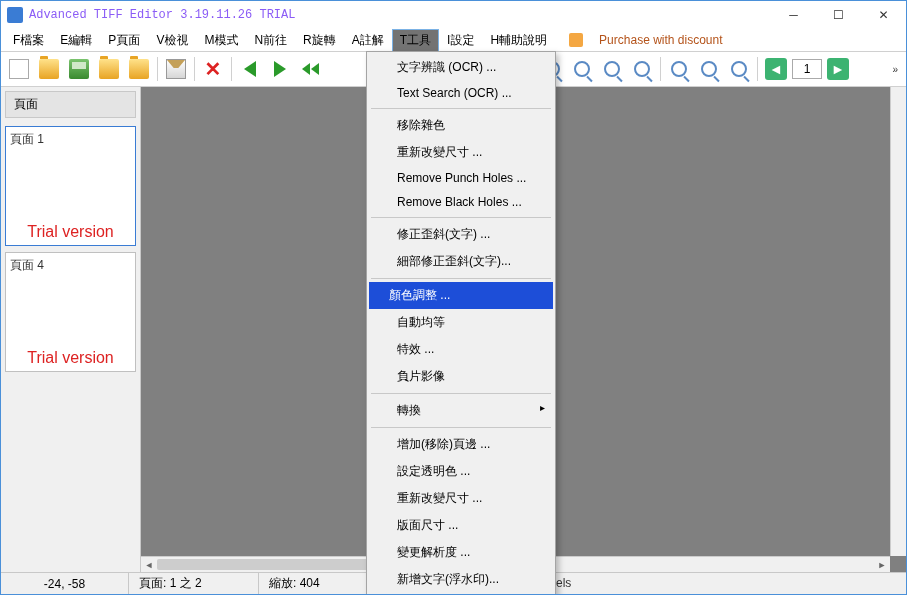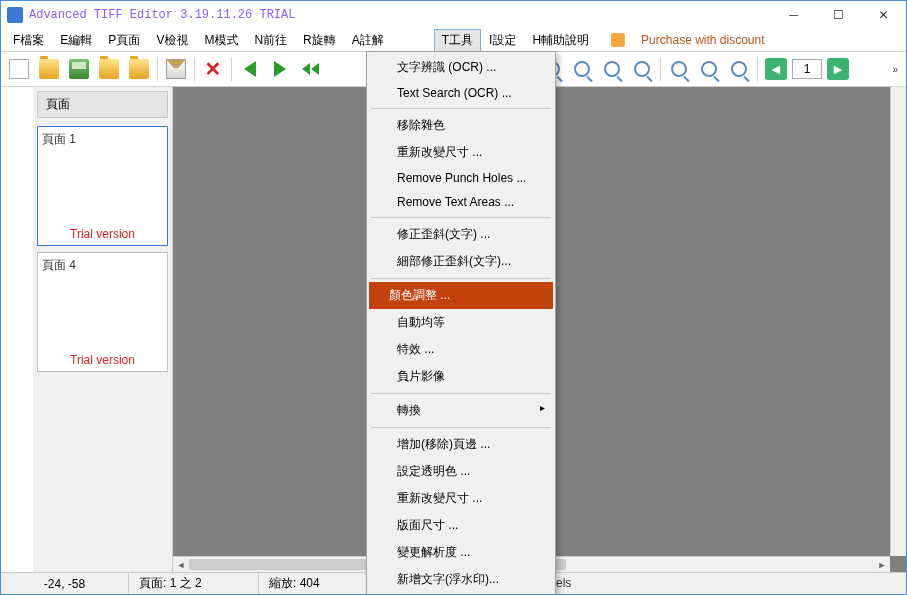--- a/index.html
+++ b/index.html
@@ -12,21 +12,21 @@
 
 .titlebar { height: 28px; display: flex; align-items: center; padding: 0 0 0 6px; background: #fff; position: relative; z-index:2;}
 .titlebar .appicon { width:16px; height:16px; background:#3a7cd4; margin-right:6px; border-radius:2px; }
 .titlebar .title { flex:1; color:#8b5cf6;font-family:Liberation Mono, monospace; }
 .winbtns { display:flex; }
 .winbtn { width:45px; height:28px; display:flex; align-items:center; justify-content:center; color:#333; }
 
 
 .menubar { height:22px; display:flex; align-items:center; padding:0 4px; background:#fff; position:relative; z-index:2;}
 .menuitem { padding:3px 8px; cursor:default; }
-.menuitem.open { background:#e5e5e5; border:1px solid #7bb2e5; padding:2px 7px;margin-left:42px; }
+.menuitem.open { background:#737373; border:1px solid #7bb2e5; padding:2px 7px; }
 .purchase { color:#b4531a; display:flex; align-items:center; gap:16px; margin-left:6px;}
 .purchase-icon { width:14px;height:14px; background:#f4a742; border-radius:2px; display:inline-block;}
 
 
 .toolbar { height:36px; border-top:1px solid #d0d0d0; border-bottom:1px solid #d0d0d0; display:flex; align-items:center; padding:0 4px; gap:2px; background:#fff; position:relative; z-index:2;}
 .tbtn { width:28px; height:28px; display:flex; align-items:center; justify-content:center; border-radius:2px;}
 .tsep { width:1px; height:24px; background:#d0d0d0; margin:0 2px;}
 .ticon{ width:20px; height:20px; display:inline-block;}
 .folder{ background:linear-gradient(#ffe28a,#e8a424); border-radius:2px; position:relative;}
 .folder::before{content:"";position:absolute;top:-3px;left:1px;width:8px;height:3px;background:#e8a424;border-radius:1px 1px 0 0;}
@@ -39,45 +39,45 @@
 .arrow-r{ border-style:solid; border-width:8px 0 8px 12px; border-color:transparent transparent transparent #2a9a2a; width:0;height:0;}
 .dblarr{display:flex;gap:1px;}
 .dblarr .a{border-style:solid;border-width:6px 8px 6px 0;border-color:transparent #2a9a2a transparent transparent;width:0;height:0;}
 .magnify{ width:16px;height:16px;border:2px solid #5a8ac4;border-radius:50%;position:relative;}
 .magnify::after{content:"";position:absolute;bottom:-5px;right:-5px;width:7px;height:2px;background:#5a8ac4;transform:rotate(45deg);}
 .navbox{ width:22px;height:22px; background:#3cb371; border-radius:3px; color:#fff; display:flex;align-items:center;justify-content:center;font-size:14px;}
 .pginput{ width:30px; height:20px; border:1px solid #aaa; text-align:center; }
 .chev{ color:#333; font-size:10px; margin-left:auto; padding:0 4px;}
 
 
-.workspace { display:flex; height:calc(100% - 28px - 22px - 36px - 22px); position:relative; z-index:2;padding-left:32px;}
+.workspace { display:flex; height:calc(100% - 28px - 22px - 36px - 22px); position:relative; z-index:2;}
 .sidebar { width:140px; background:#f0f0f0; border-right:1px solid #c8c8c8; display:flex; flex-direction:column;}
 .sidehead { background:#e4e4e4; border:1px solid #c8c8c8; margin:4px; padding:4px 8px; }
 .thumbs { flex:1; overflow:auto; padding:4px; }
 .thumb { background:#fff; border:1px solid #c0c0c0; height:120px; margin-bottom:6px; padding:4px; position:relative;}
 .thumb.sel { border:1px solid #3a7cd4; }
 .tlabel { color:#333; }
-.trial { position:absolute; bottom:4px; left:0; right:0; text-align:center; color:#d22; font-size:12px;}
+.trial { position:absolute; bottom:4px; left:0; right:0; text-align:center; color:#d22; font-size:16px;}
 .canvas { flex:1; background:#808080; position:relative;}
 .scroll-h{ position:absolute; bottom:0; left:0; right:16px; height:16px; background:#f0f0f0; border-top:1px solid #ccc; display:flex;}
 .scroll-h .track{flex:1; position:relative;}
 .scroll-h .thumbbar{position:absolute; left:0; width:55%; top:2px; bottom:2px; background:#cdcdcd; border-radius:2px;}
 .scroll-h .sbtn{width:16px; display:flex;align-items:center;justify-content:center; color:#666; font-size:9px;}
 .scroll-v{ position:absolute; top:0; right:0; bottom:16px; width:16px; background:#f0f0f0; border-left:1px solid #ccc;}
 
 
 .statusbar { height:22px; background:#f0f0f0; border-top:1px solid #c8c8c8; display:flex; align-items:center; position:relative; z-index:2;}
 .statcell { padding:0 10px; border-right:1px solid #c8c8c8; height:100%; display:flex; align-items:center;}
 .statcell.first{ width:128px; justify-content:center;}
 .statcell.w{ width:130px;}
 
 
 .dropdown { position:absolute; top:50px; left:365px; width:190px; background:#f0f0f0; border:1px solid #a4a4a4; box-shadow:3px 3px 6px rgba(0,0,0,0.25); z-index:100; padding:2px;}
 .dd-item { padding:5px 24px 5px 28px; position:relative; cursor:default;}
-.dd-item.hl { background:#c2410c; color:#fff;padding-left:20px;}
+.dd-item.hl { background:#1d4ed8; color:#fff;padding-left:20px;}
 .dd-sep { height:1px; background:#c8c8c8; margin:3px 2px;}
 .dd-sub::after{ content:"▸"; position:absolute; right:8px; top:5px; font-size:10px;}
 .pixels-frag{ position:absolute; bottom:4px; left:555px; color:#333; z-index:2;}
 </style>
 </head>
 <body>
 
 <div class="watermark">
   <span>河东软件园</span>
   <span class="sub">www.pc0359.cn</span>
@@ -215,21 +215,21 @@
 </div>
 <span class="pixels-frag">els</span>
 
 <div class="dropdown" id="dropdown">
     <div class="dd-item">文字辨識 (OCR) ...</div>
     <div class="dd-item">Text Search (OCR) ...</div>
     <div class="dd-sep"></div>
     <div class="dd-item">移除雜色</div>
     <div class="dd-item">重新改變尺寸 ...</div>
     <div class="dd-item">Remove Punch Holes ...</div>
-    <div class="dd-item">Remove Text Areas ...</div>
+    <div class="dd-item">Remove Black Holes ...</div>
     <div class="dd-sep"></div>
     <div class="dd-item">修正歪斜(文字) ...</div>
     <div class="dd-item">細部修正歪斜(文字)...</div>
     <div class="dd-sep"></div>
     <div class="dd-item hl">顏色調整 ...</div>
     <div class="dd-item">自動均等</div>
     <div class="dd-item">特效 ...</div>
     <div class="dd-item">負片影像</div>
     <div class="dd-sep"></div>
     <div class="dd-item dd-sub">轉換</div>

